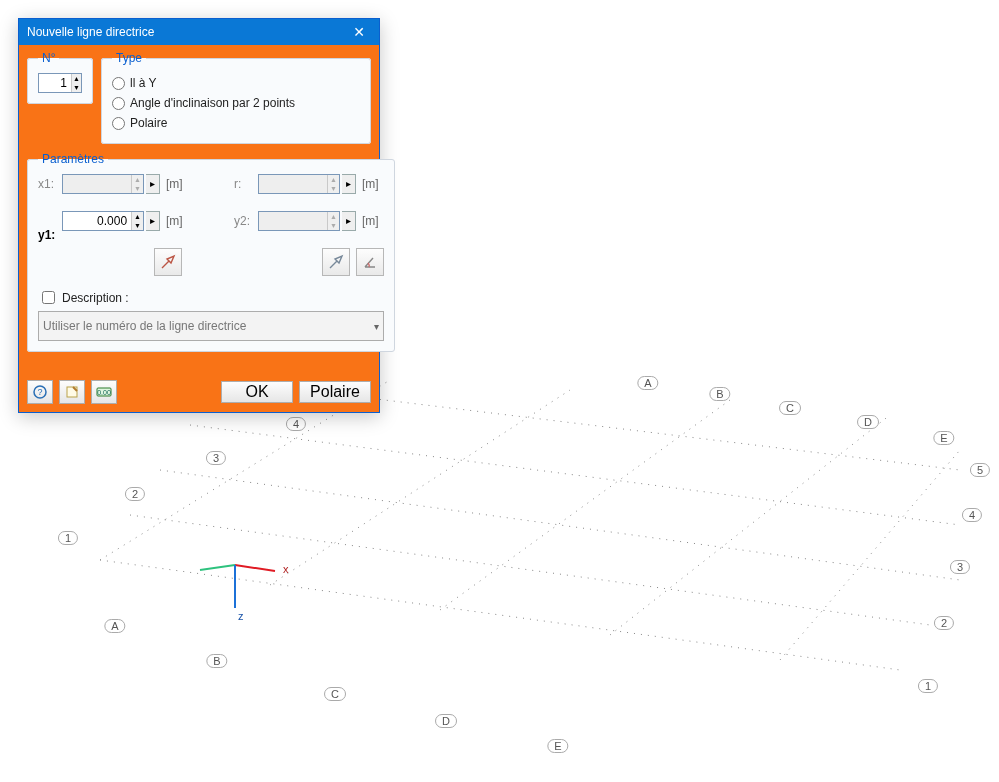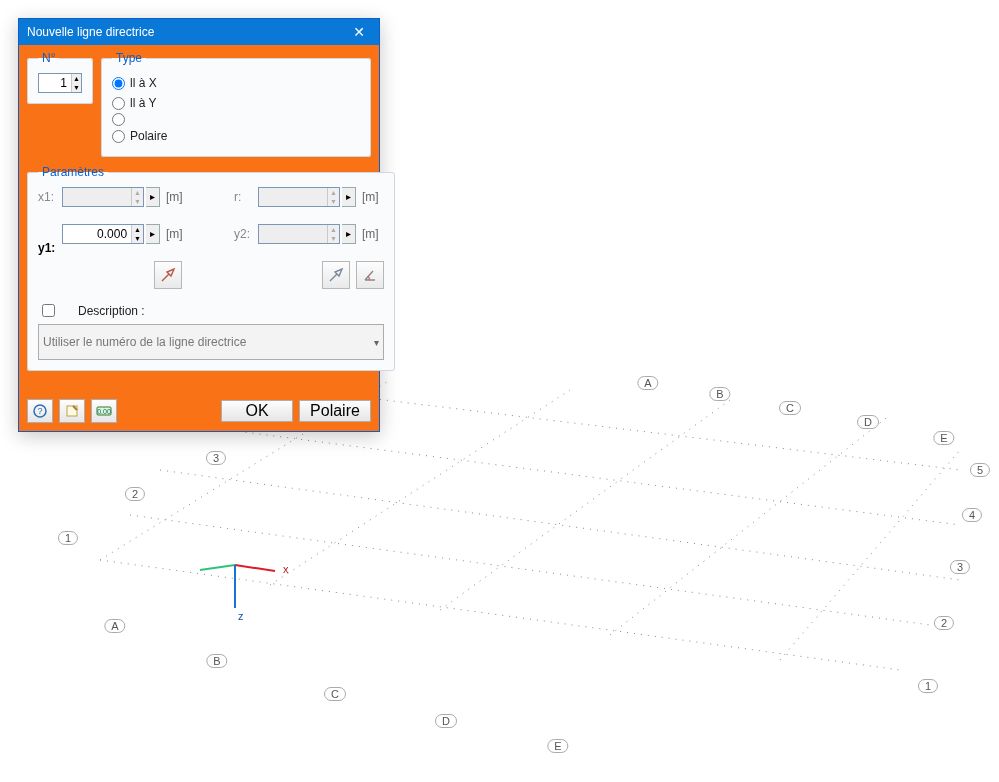--- a/index.html
+++ b/index.html
@@ -109,25 +109,25 @@
   .icon-btn {
     width: 28px; height: 28px;
     border: 1px solid #b7b7b7;
     background: linear-gradient(#fdfdfd,#e9e9e9);
     display: inline-flex; align-items: center; justify-content: center;
     cursor: default;
   }
   .tool-row { display:flex; gap:6px; margin-top:6px; }
   .tool-row .spacer { flex:1; }
 
-  .desc-row { display:flex; align-items:center; gap:20px; margin-top:12px; color:#222;}
+  .desc-row { display:flex; align-items:center; gap:4px; margin-top:12px; color:#222;}
   .desc-combo {
     margin-top:4px; width:100%;
     display:flex; align-items:center;
-    border:1px solid #acacac; background:#f3f3f3; height:36px;
+    border:1px solid #acacac; background:#f3f3f3; height:30px;
     padding:0 4px; color:#777;
   }
   .desc-combo .chev { margin-left:auto; font-size:10px; color:#666;}
 
   .bottom-bar { display:flex; align-items:center; gap:6px; margin-top:28px; }
   .bottom-bar .spacer{ flex:1; }
   .std-btn {
     min-width: 72px; height: 22px;
     border: 1px solid #adadad;
     background: linear-gradient(#fdfdfd,#e6e6e6);
@@ -230,29 +230,26 @@
             <button>▲</button>
             <button>▼</button>
           </div>
         </div>
       </fieldset>
 
       <fieldset class="fs-type">
         <legend>Type</legend>
         <div class="radiogrp">
           <label>
-            <input type="radio" name="t" checked="" style="">
-            <span>ll à X</span>
-          </label>
-          <label>
             <input type="radio" name="t" style="">
             <span>ll à Y</span>
           </label>
           <label>
             <input type="radio" name="t" style="">
+            <span>Angle d'inclinaison par 2 points</span>
           </label>
           <label>
             <input type="radio" name="t" style="">
             <span>Polaire</span>
           </label>
         </div>
       </fieldset>
     </div>
 
     <fieldset class="fs-param">

